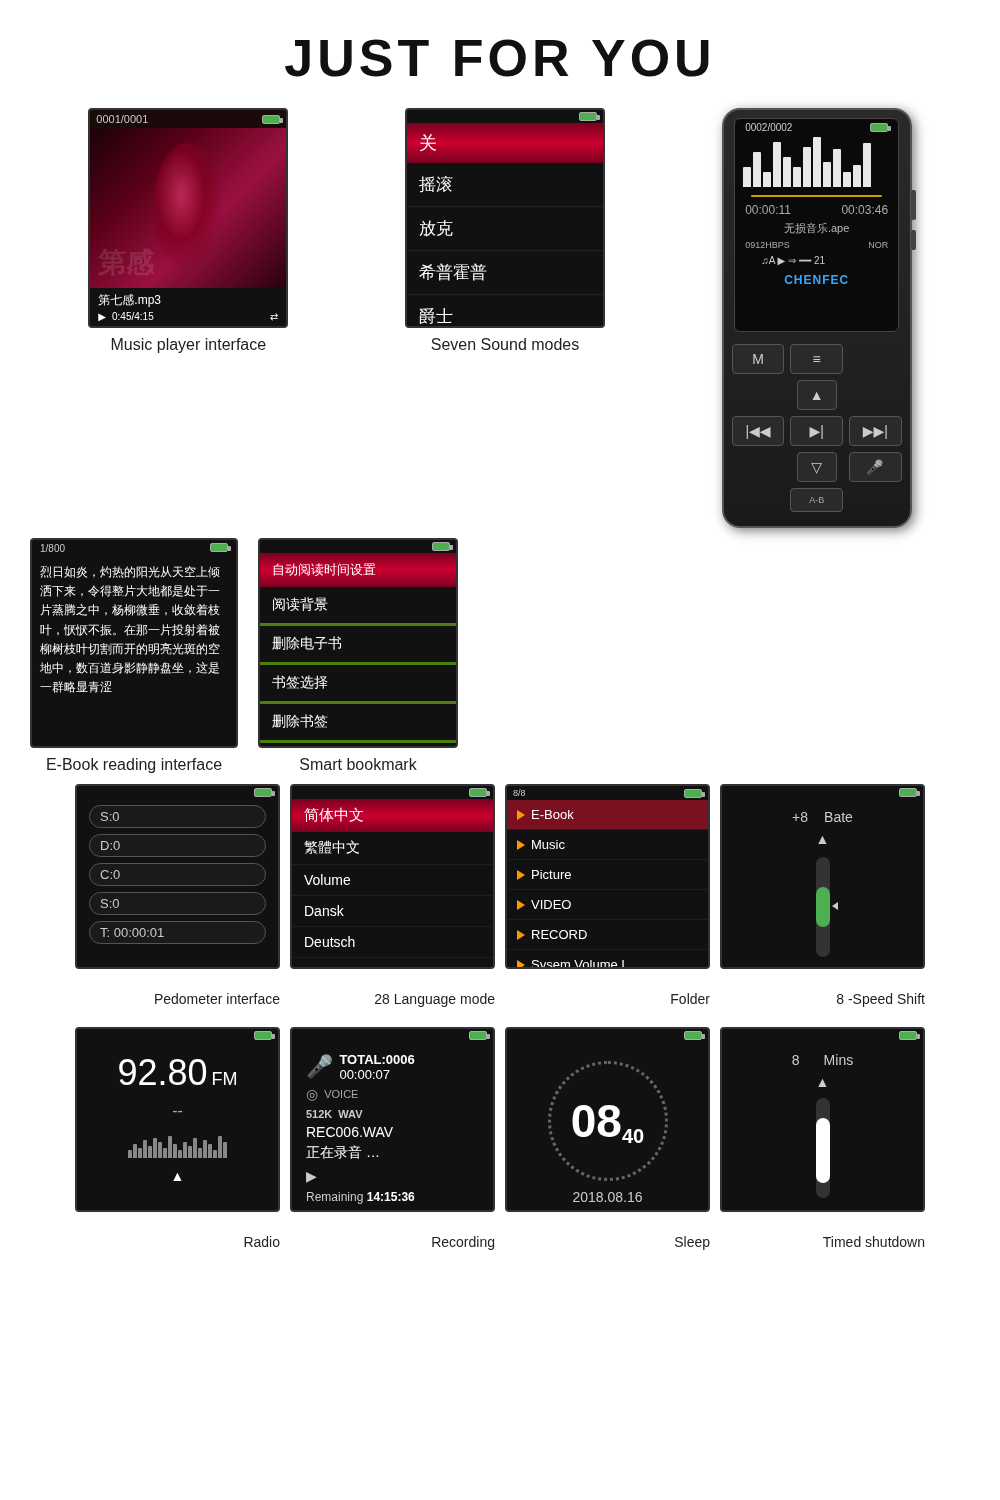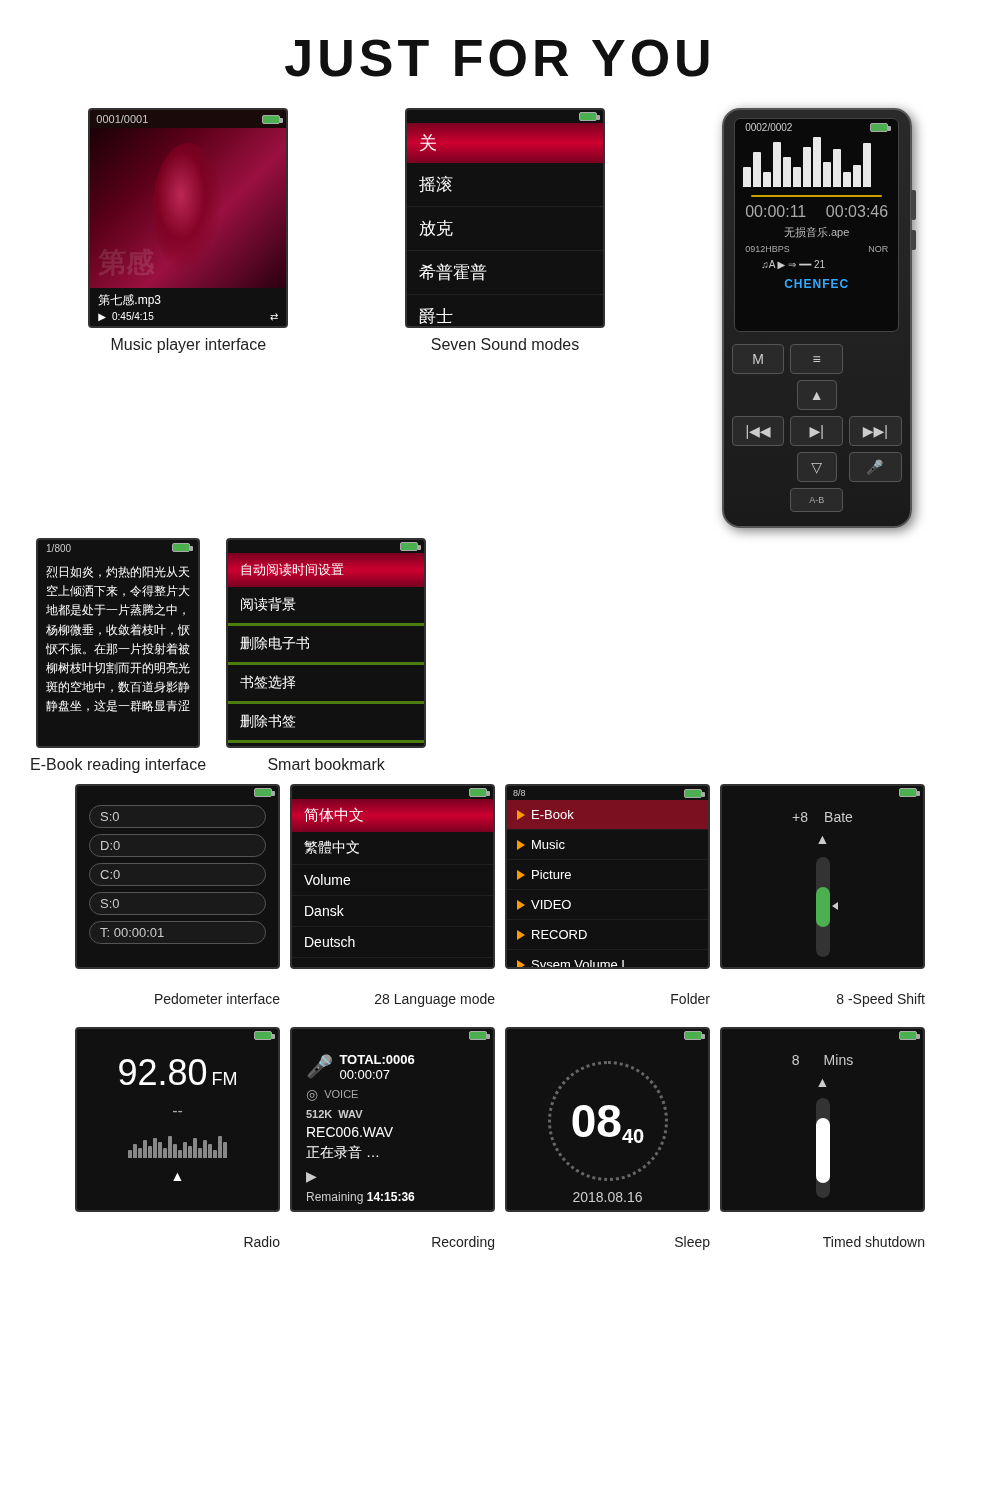--- a/index.html
+++ b/index.html
@@ -186,21 +186,21 @@
       width: 80%;
       height: 2px;
       background: #cca000;
       margin: 4px auto;
       border-radius: 1px;
     }
     .device-screen-area .time-row {
       display: flex;
       justify-content: space-between;
       padding: 2px 10px;
-      font-size: 16px;
+      font-size: 12px;
       color: #aaa;
     }
     .device-screen-area .track-name {
       text-align: center;
       font-size: 11px;
       color: #bbb;
       padding: 2px 4px;
     }
     .device-screen-area .track-info {
       display: flex;
@@ -250,21 +250,21 @@
 
     
     .section1b {
       display: flex;
       justify-content: flex-start;
       align-items: flex-start;
       padding: 10px 30px 0 30px;
       gap: 20px;
     }
     .ebook-screen {
-      width: 164px;
+      width: 208px;
       height: 210px;
       background: #111;
       border: 2px solid #333;
     }
     .ebook-screen .ebook-top {
       display: flex;
       justify-content: space-between;
       padding: 3px 8px;
       font-size: 10px;
       color: #ccc;

